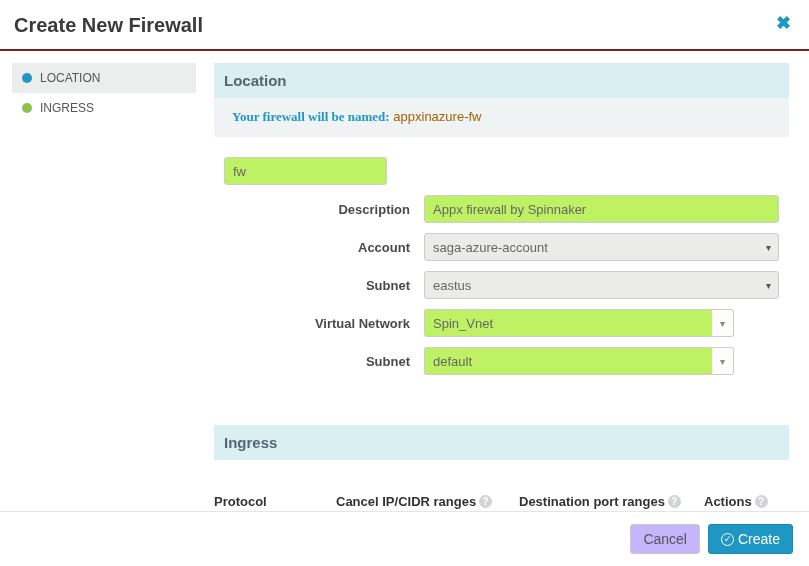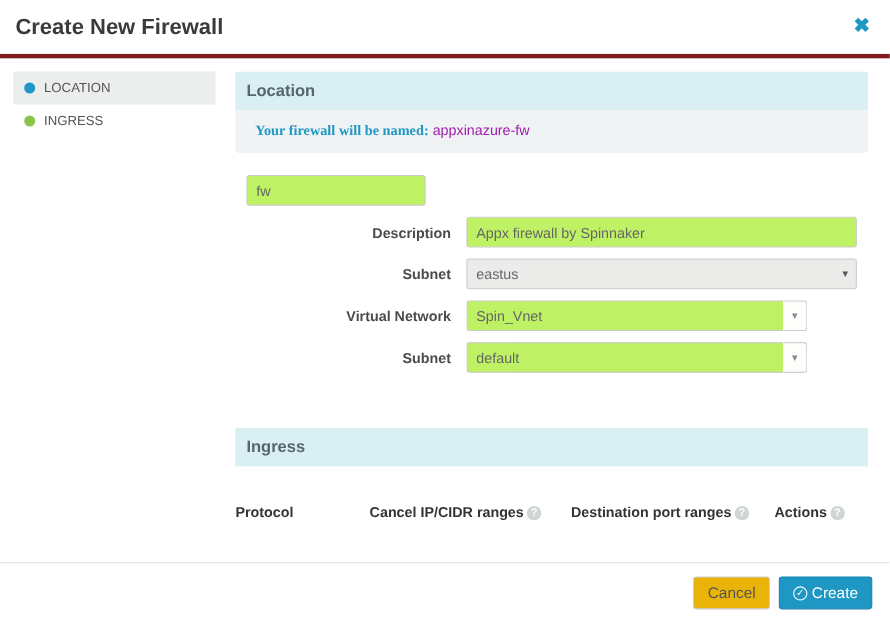--- a/index.html
+++ b/index.html
@@ -1,32 +1,32 @@
 <!DOCTYPE html>
 <html><head>
 <meta charset="utf-8">
 <style>
   * { box-sizing: border-box; margin: 0; padding: 0; }
   html, body { width: 809px; height: 566px; font-family: "Helvetica Neue", Arial, sans-serif; font-size: 13px; color: #333; background: #fff; overflow: hidden; }
   .modal { width: 809px; height: 566px; display: flex; flex-direction: column; position: relative; }
-  .header { padding: 14px 14px 12px 14px; border-bottom: 4px solid #7f1d1d; display: flex; justify-content: space-between; align-items: flex-start; }
+  .header { padding: 14px 14px 12px 14px; border-bottom: 2px solid #7f1d1d; display: flex; justify-content: space-between; align-items: flex-start; }
   .header h1 { font-size: 20px; font-weight: 700; color: #3a3a3a; }
   .close-x { color: #1f97c4; font-size: 18px; font-weight: 700; cursor: pointer; line-height: 1; position: absolute; top: 14px; right: 18px; }
   .body { flex: 1 1 auto; display: flex; overflow: hidden; padding: 12px 0 0 12px; }
   .sidebar { width: 184px; flex: 0 0 184px; }
   .sidebar-item { display: flex; align-items: center; gap: 8px; padding: 8px 10px; font-size: 12px; color: #555; cursor: pointer; }
   .sidebar-item.active { background: #eceeee; }
   .pip { width: 10px; height: 10px; border-radius: 50%; flex: 0 0 10px; }
   .pip.teal { background: #1f97c4; }
   .pip.green { background: #8bc34a; }
   .main { flex: 1 1 auto; overflow-y: auto; padding: 0 20px 20px 18px; }
   .section-head { background: #d9eff2; color: #546771; font-weight: 700; font-size: 15px; padding: 9px 10px; margin-bottom: 0; }
   .name-banner { background: #f0f3f4; color: #1f97c4; padding: 11px 18px 12px; font-size: 13px; border-radius: 0 0 3px 3px; }
   .name-banner b { font-weight: 700; font-family: Liberation Serif, serif; }
-  .name-banner .val { color: #a21caf; font-weight: 400; }
+  .name-banner .val { color: #a16207; font-weight: 400; }
   .form { padding: 20px 10px 10px 10px; }
   .row { display: flex; align-items: center; margin-bottom: 10px; }
   .row label { width: 200px; text-align: right; padding-right: 14px; font-weight: 700; color: #4a4a4a; font-size: 13px; }
   .inp { height: 28px; border: 1px solid #ccc; border-radius: 3px; padding: 4px 8px; font-size: 13px; color: #666; background: #bef264; }
   .w-sm { width: 163px; }
   .w-lg { width: 355px; }
   .select { position: relative; display: inline-block; }
   .select::after { content: "▾"; position: absolute; right: 8px; top: 50%; transform: translateY(-50%); font-size: 10px; color: #555; pointer-events: none; }
   .select .inp { padding-right: 24px; appearance: none; background: #ebece9; }
   .select.split { display: flex; }
@@ -36,21 +36,21 @@
   .section-head.mt { margin-top: 30px; }
   .ingress-table { margin-top: 34px; width: 100%; }
   .tbl-head { display: flex; font-weight: 700; color: #333; font-size: 13px; margin-bottom: 7px; }
   .col-proto { width: 122px; }
   .col-src   { width: 183px; }
   .col-dst   { width: 185px; }
   .col-act   { flex: 1; text-align: left; }
   .help { display:inline-block; width:13px; height:13px; border-radius:50%; background:#cfd4d5; color:#fff; font-size:10px; line-height:13px; text-align:center; font-weight:700; margin-left:3px; position:relative; top:-1px;}
   .footer { border-top: 1px solid #e5e5e5; padding: 12px 16px; display: flex; justify-content: flex-end; gap: 8px; }
   .btn { height: 30px; padding: 0 12px; border-radius: 3px; font-size: 14px; cursor: pointer; display: inline-flex; align-items: center; gap: 4px; }
-  .btn-default { background: #eab308; border: 1px solid #ccc; color: #555; }
+  .btn-default { background: #c4b5fd; border: 1px solid #ccc; color: #555; }
   .btn-primary { background: #1f97c4; border: 1px solid #1b86af; color: #fff; }
   .btn-primary .tick { width:13px; height:13px; border:1.5px solid #fff; border-radius:50%; display:inline-flex; align-items:center; justify-content:center; font-size:9px;}
   
   .main::-webkit-scrollbar { width: 0; }
 </style>
 </head>
 <body>
 
 <div class="modal">
   <div class="header">
@@ -77,20 +77,24 @@
         <span class="val">appxinazure-fw</span>
       </div>
 
       <div class="form">
         <div class="row">
           <input class="inp w-sm" value="fw" style="">
         </div>
         <div class="row">
           <label>Description</label>
           <input class="inp w-lg" value="Appx firewall by Spinnaker" style="">
+        </div>
+        <div class="row">
+          <label>Account</label>
+          <span class="select"><input class="inp w-lg" readonly="" value="saga-azure-account" style=""></span>
         </div>
         <div class="row">
           <label>Subnet</label>
           <span class="select"><input class="inp w-lg" readonly="" value="eastus" style=""></span>
         </div>
         <div class="row">
           <label>Virtual Network</label>
           <span class="select split">
             <input class="inp" style="width: 288px;" readonly="" value="Spin_Vnet">
             <span class="addon">▾</span>

